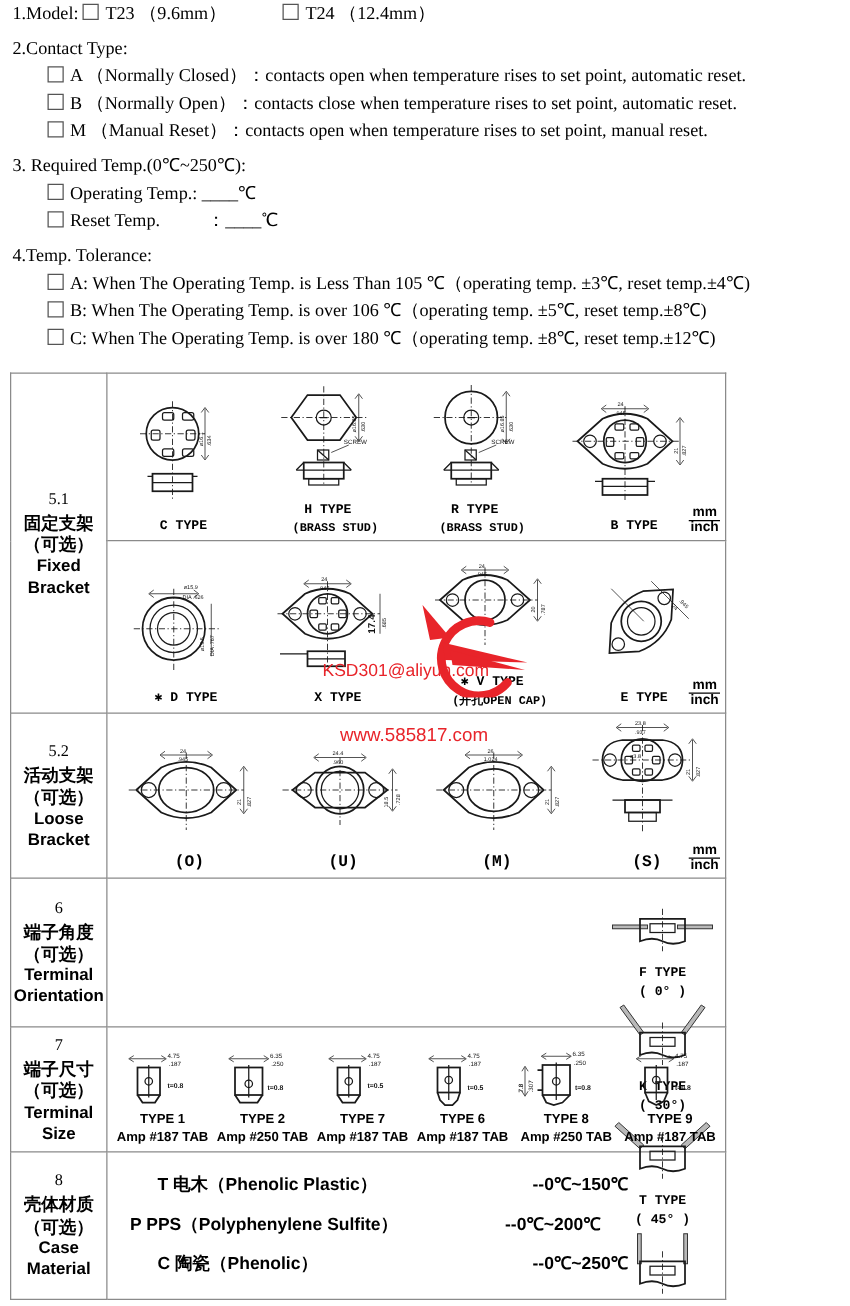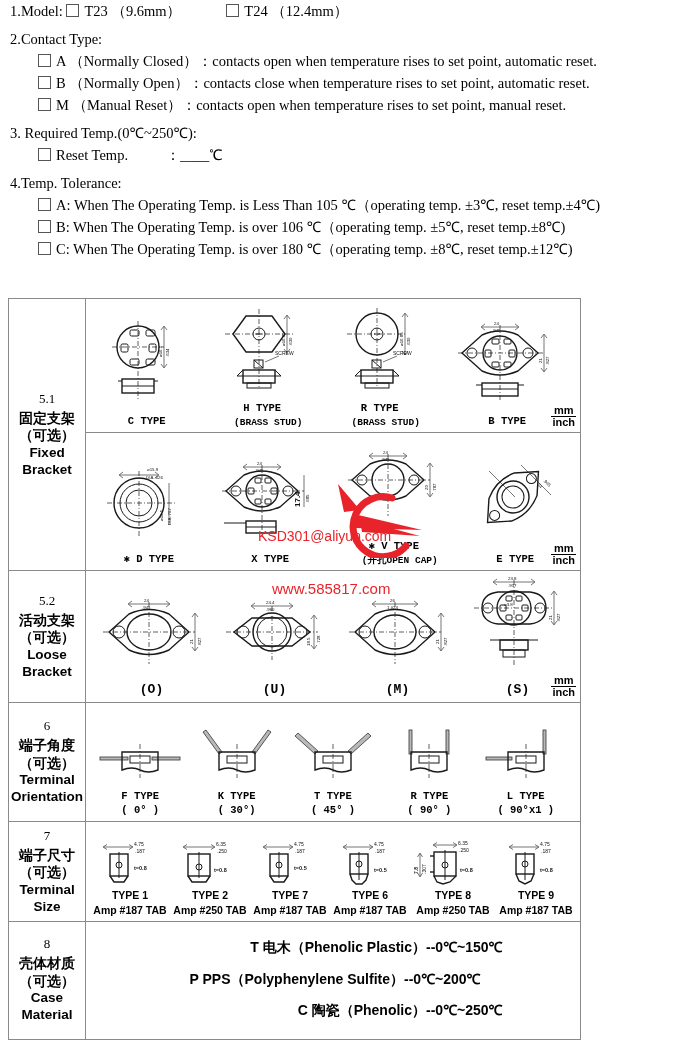--- a/index.html
+++ b/index.html
@@ -76,21 +76,21 @@
   .sizerow{display:flex;justify-content:space-around;align-items:flex-end;padding:4px 4px 3px;}
   .sizecap{
     font-family:"Liberation Sans",sans-serif;font-weight:700;font-size:10.5px;
     text-align:center;line-height:1.45;white-space:nowrap;
   }
 
   
   .matlist{padding:10px 0 12px 0;}
   .matline{
     display:flex;font-family:"Liberation Sans",sans-serif;font-weight:700;
-    font-size:14px;line-height:2.25;text-align:right;
+    font-size:14px;line-height:2.25;
   }
   .matname{width:300px;padding-left:40px;}
   .matrange{white-space:nowrap;}
 
   
   .wm{position:absolute;color:#e8242a;font-family:"Liberation Sans",sans-serif;
       white-space:nowrap;pointer-events:none;}
   .wm1{left:258px;top:528px;font-size:14px;}
   .wm2{left:272px;top:580px;font-size:15px;}
   .logo{position:absolute;left:330px;top:484px;pointer-events:none;}
@@ -120,20 +120,24 @@
     <div class="line indent">
       <span class="cbx"></span><span>B</span>
       <span>（Normally Open）</span><span>：contacts close when temperature rises to set point, automatic reset.</span>
     </div>
     <div class="line indent">
       <span class="cbx"></span><span>M</span>
       <span>（Manual Reset）</span><span>：contacts open when temperature rises to set point, manual reset.</span>
     </div>
 
     <div class="line sec">3.  Required Temp.(0℃~250℃):</div>
+    <div class="line indent">
+      <span class="cbx"></span><span>Operating Temp.:</span>
+      <span>____℃</span>
+    </div>
     <div class="line indent">
       <span class="cbx"></span><span>Reset Temp.</span>
       <span style="display:inline-block;width:34px;"></span><span>：</span><span>____℃</span>
     </div>
 
     <div class="line sec">4.Temp. Tolerance:</div>
     <div class="line indent">
       <span class="cbx"></span><span>A:</span>
       <span>When The Operating Temp. is Less Than 105 ℃（operating temp. ±3℃,  reset temp.±4℃)</span>
     </div>
@@ -490,21 +494,21 @@
     </tr>
 
     <tr>
       <td class="rowlabel">
         <span class="num">6</span>
         <span class="cn">端子角度（可选）</span>
         <span class="en">Terminal</span>
         <span class="en">Orientation</span>
       </td>
       <td class="cellwrap">
-        <div class="termrow" style="height:108px;">
+        <div class="termrow" style="height:108px;flex-direction:column;">
 
           <div class="fig">
             <svg width="88" height="62" viewBox="0 0 88 62">
               <rect class="gray" x="4" y="31" width="28" height="3"></rect>
               <rect class="gray" x="56" y="31" width="28" height="3"></rect>
               <path class="ln2" d="M26,26 L62,26 L62,44 Q52,48 44,44 Q36,40 26,44 Z"></path>
               <rect class="ln" x="34" y="30" width="20" height="7"></rect>
               <line class="dash" x1="44" y1="18" x2="44" y2="52"></line>
             </svg>
             <div class="figcap">F TYPE</div>

